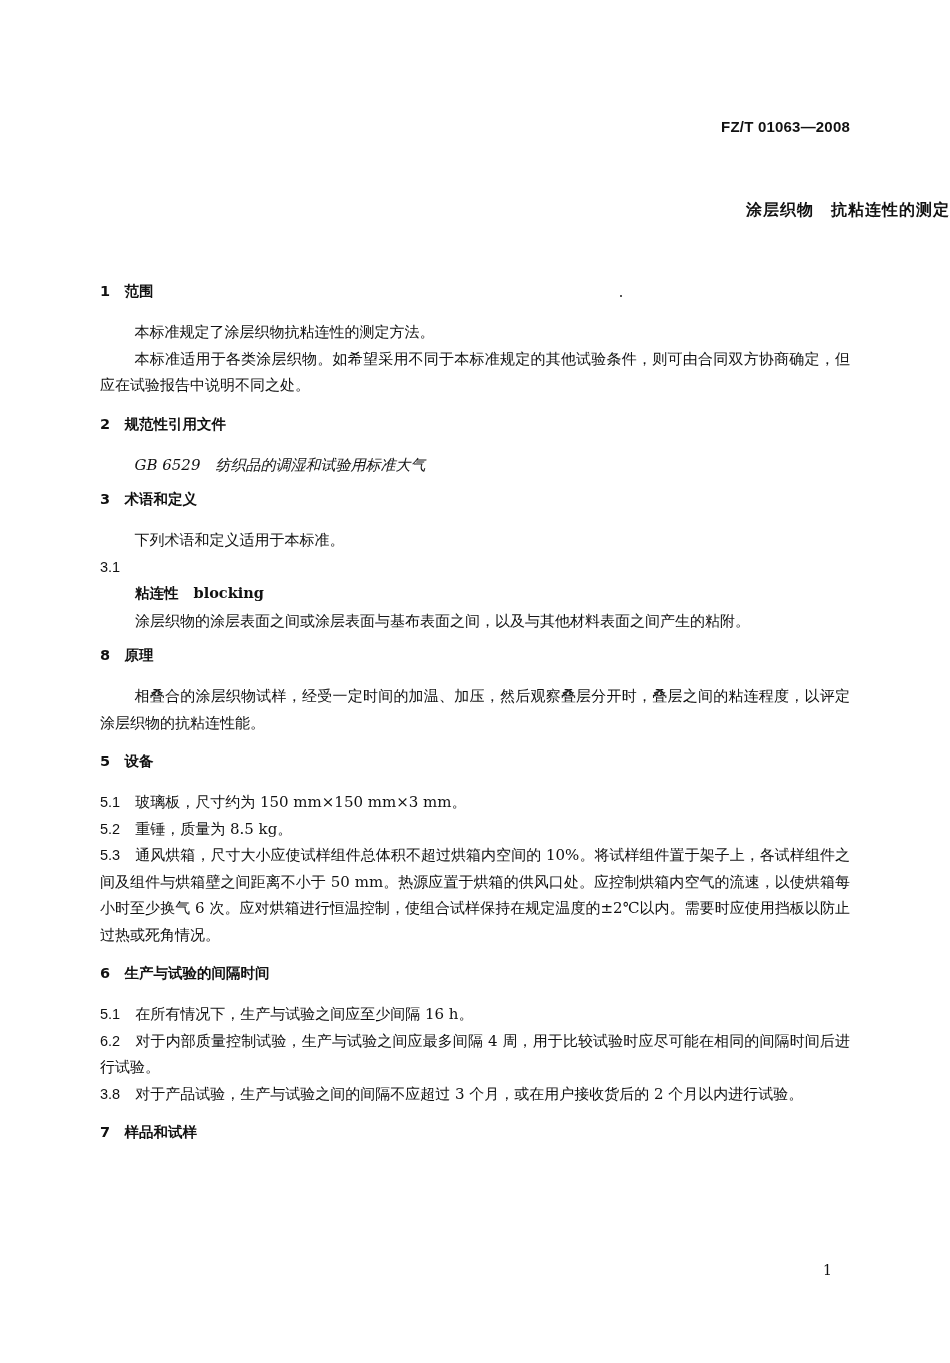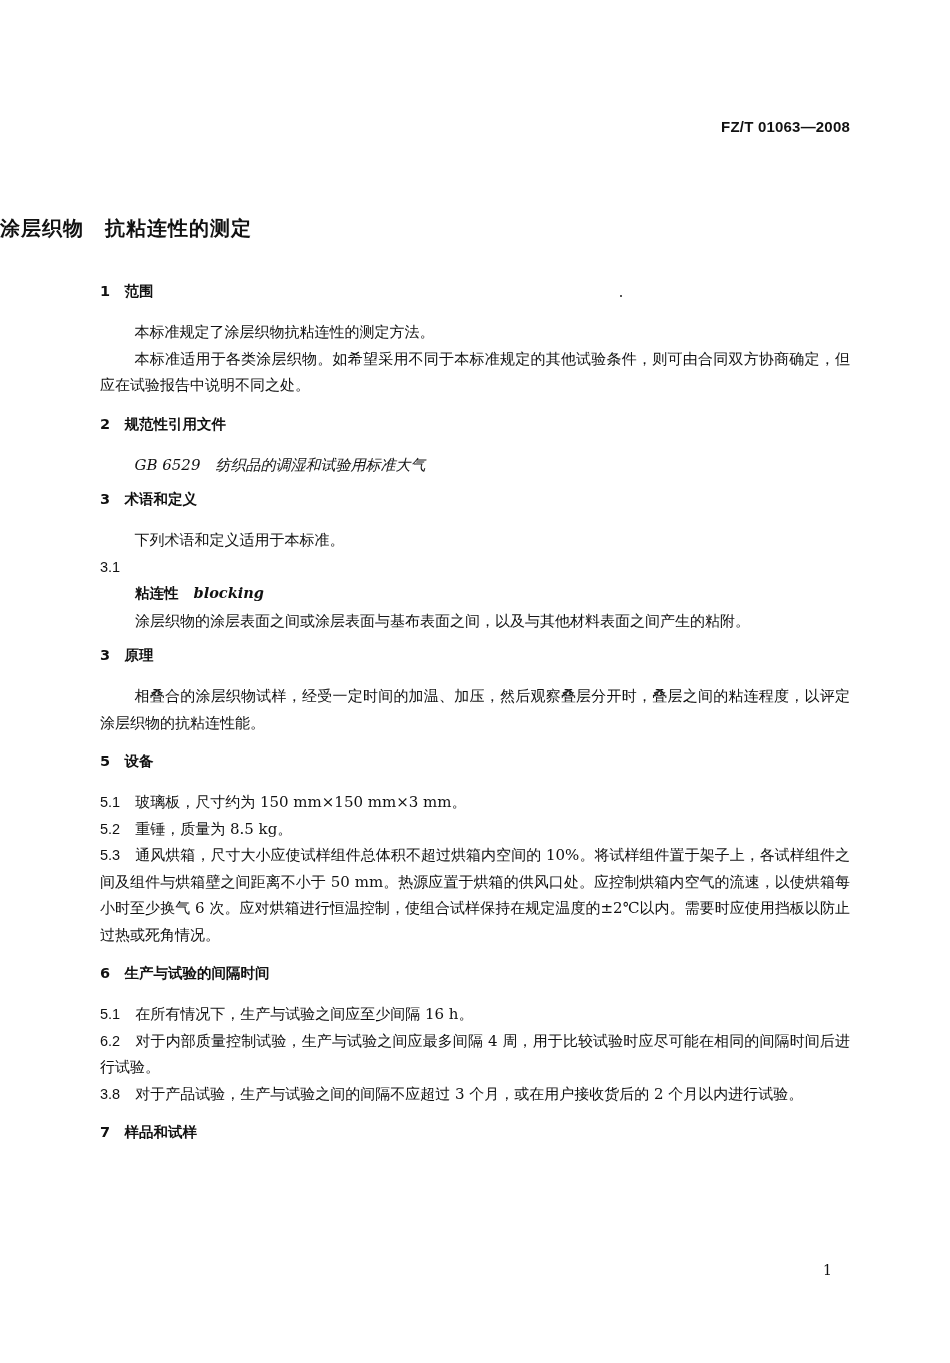--- a/index.html
+++ b/index.html
@@ -8,36 +8,36 @@
     font-family: "DejaVu Serif", "Liberation Serif", serif;
     color: #111111;
   }
   .page { position: absolute; left: 0; top: 0; width: 950px; height: 1363px; }
   .std-code {
     position: absolute; right: 100px; top: 118px;
     font-family: "Liberation Sans", "DejaVu Sans", sans-serif;
     font-size: 15px; font-weight: bold; letter-spacing: 0.2px;
   }
   .doc-title {
-    position: absolute; left: 0; width: 950px; top: 215px; text-align: left;
+    position: absolute; left: 0; width: 950px; top: 200px; text-align: right;
     font-family: "DejaVu Sans", "Liberation Sans", sans-serif;
-    font-size: 20px; font-weight: bold; letter-spacing: 1px; white-space: pre;
+    font-size: 16px; font-weight: bold; letter-spacing: 1px; white-space: pre;
   }
   .content { position: absolute; left: 100px; top: 280px; width: 750px; }
   .h {
     font-family: "DejaVu Sans", "Liberation Sans", sans-serif;
     font-size: 14.5px; font-weight: bold; margin: 0; height: 22px; line-height: 22px;
     white-space: pre;
   }
   .p { font-size: 15px; line-height: 26.5px; margin: 0; text-align: justify; }
   .indent { text-indent: 2.3em; }
   .sub-indent { padding-left: 35px; }
   .num { font-family: Liberation Sans, sans-serif; font-size: 14.5px; }
   .term { font-family: Liberation Mono, monospace; font-weight: bold; font-size: 14.5px; }
-  .term-en { font-family: "DejaVu Serif", serif; font-weight: bold; font-size: 14.5px; font-style: italic; }
+  .term-en { font-family: "DejaVu Serif", serif; font-weight: bold; font-size: 14.5px; }
   .clause { white-space: normal; }
   .page-num {
     position: absolute; right: 118px; top: 1262px; font-size: 14px;
   }
   .speck { position: absolute; width: 2px; height: 2px; background: #555; }
 </style>
 </head>
 <body>
 
 <div class="page">
@@ -74,21 +74,21 @@
       <p class="p"><span class="num">3.1</span></p>
       <p class="p sub-indent">
         <span class="term">粘连性</span><span>　</span><span class="term-en">blocking</span>
       </p>
       <p class="p sub-indent">涂层织物的涂层表面之间或涂层表面与基布表面之间，以及与其他材料表面之间产生的粘附。</p>
     </div>
 
     <div style="height:10px"></div>
 
     <div>
-      <div class="h">3　原理</div>
+      <div class="h">8　原理</div>
       <div style="height:17px"></div>
       <p class="p indent">相叠合的涂层织物试样，经受一定时间的加温、加压，然后观察叠层分开时，叠层之间的粘连程度，以评定涂层织物的抗粘连性能。</p>
     </div>
 
     <div style="height:14px"></div>
 
     <div>
       <div class="h">5　设备</div>
       <div style="height:17px"></div>
       <p class="p clause"><span class="num">5.1</span>　<span>玻璃板，尺寸约为 150 mm×150 mm×3 mm。</span></p>

